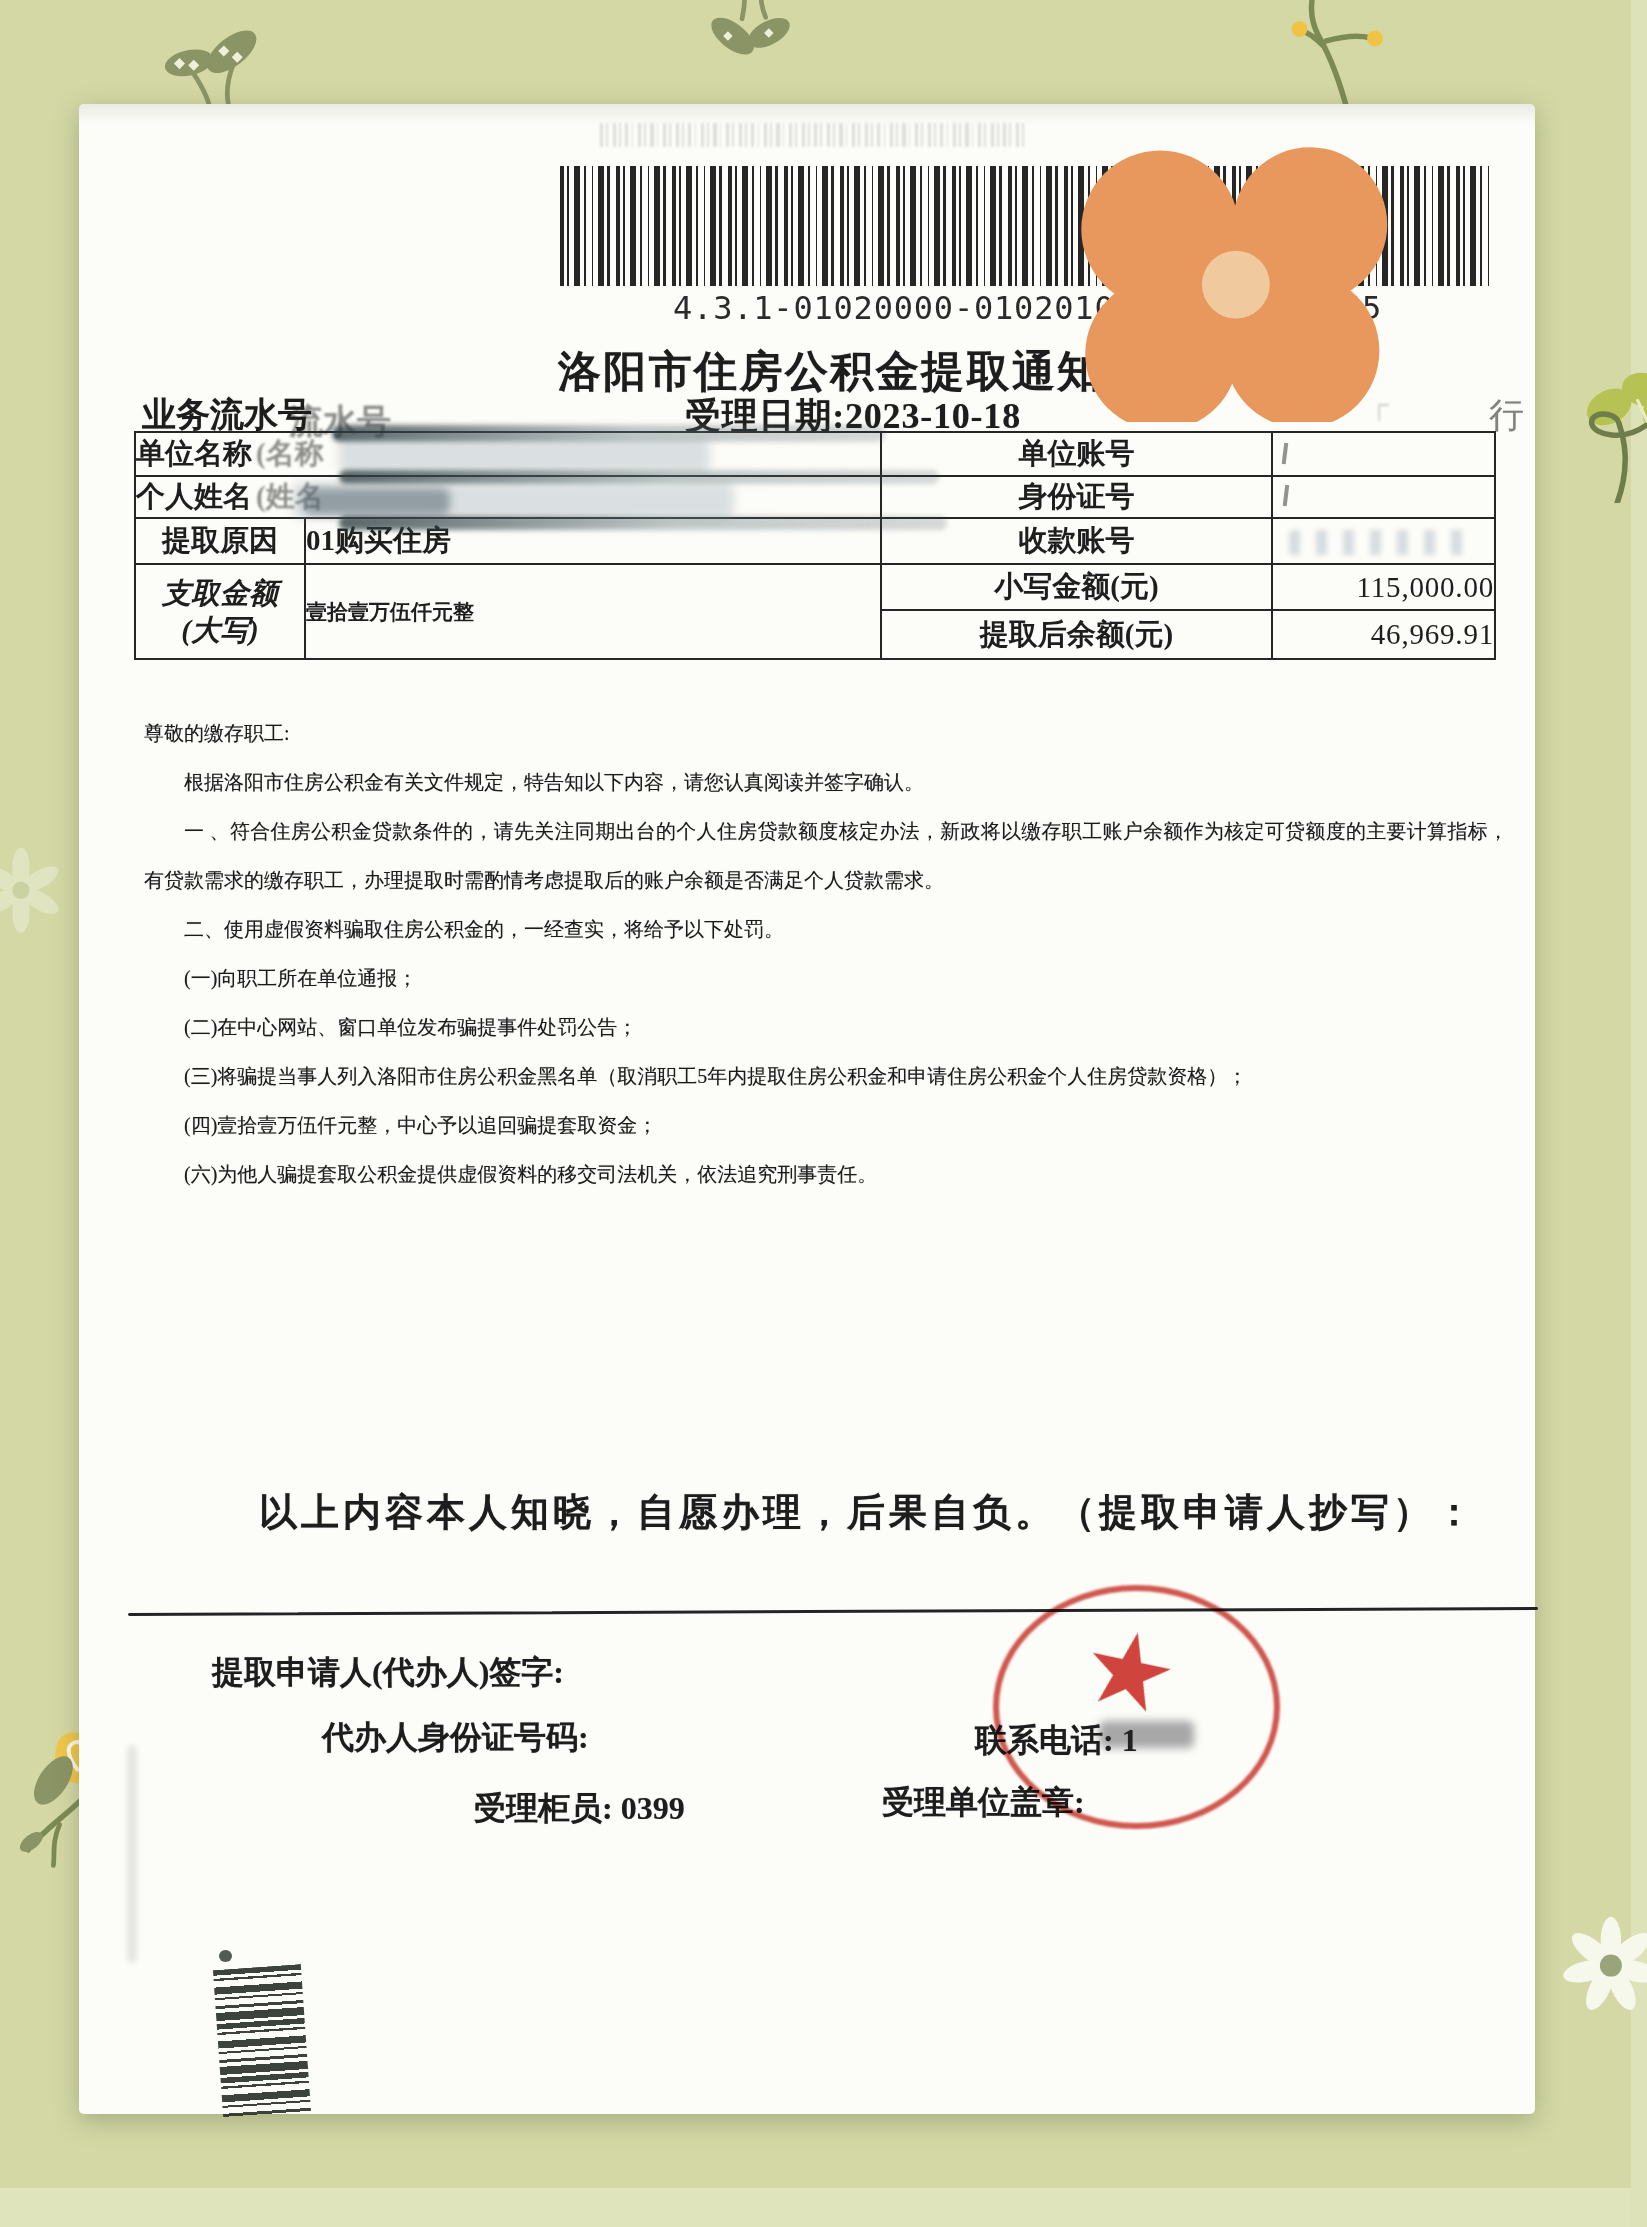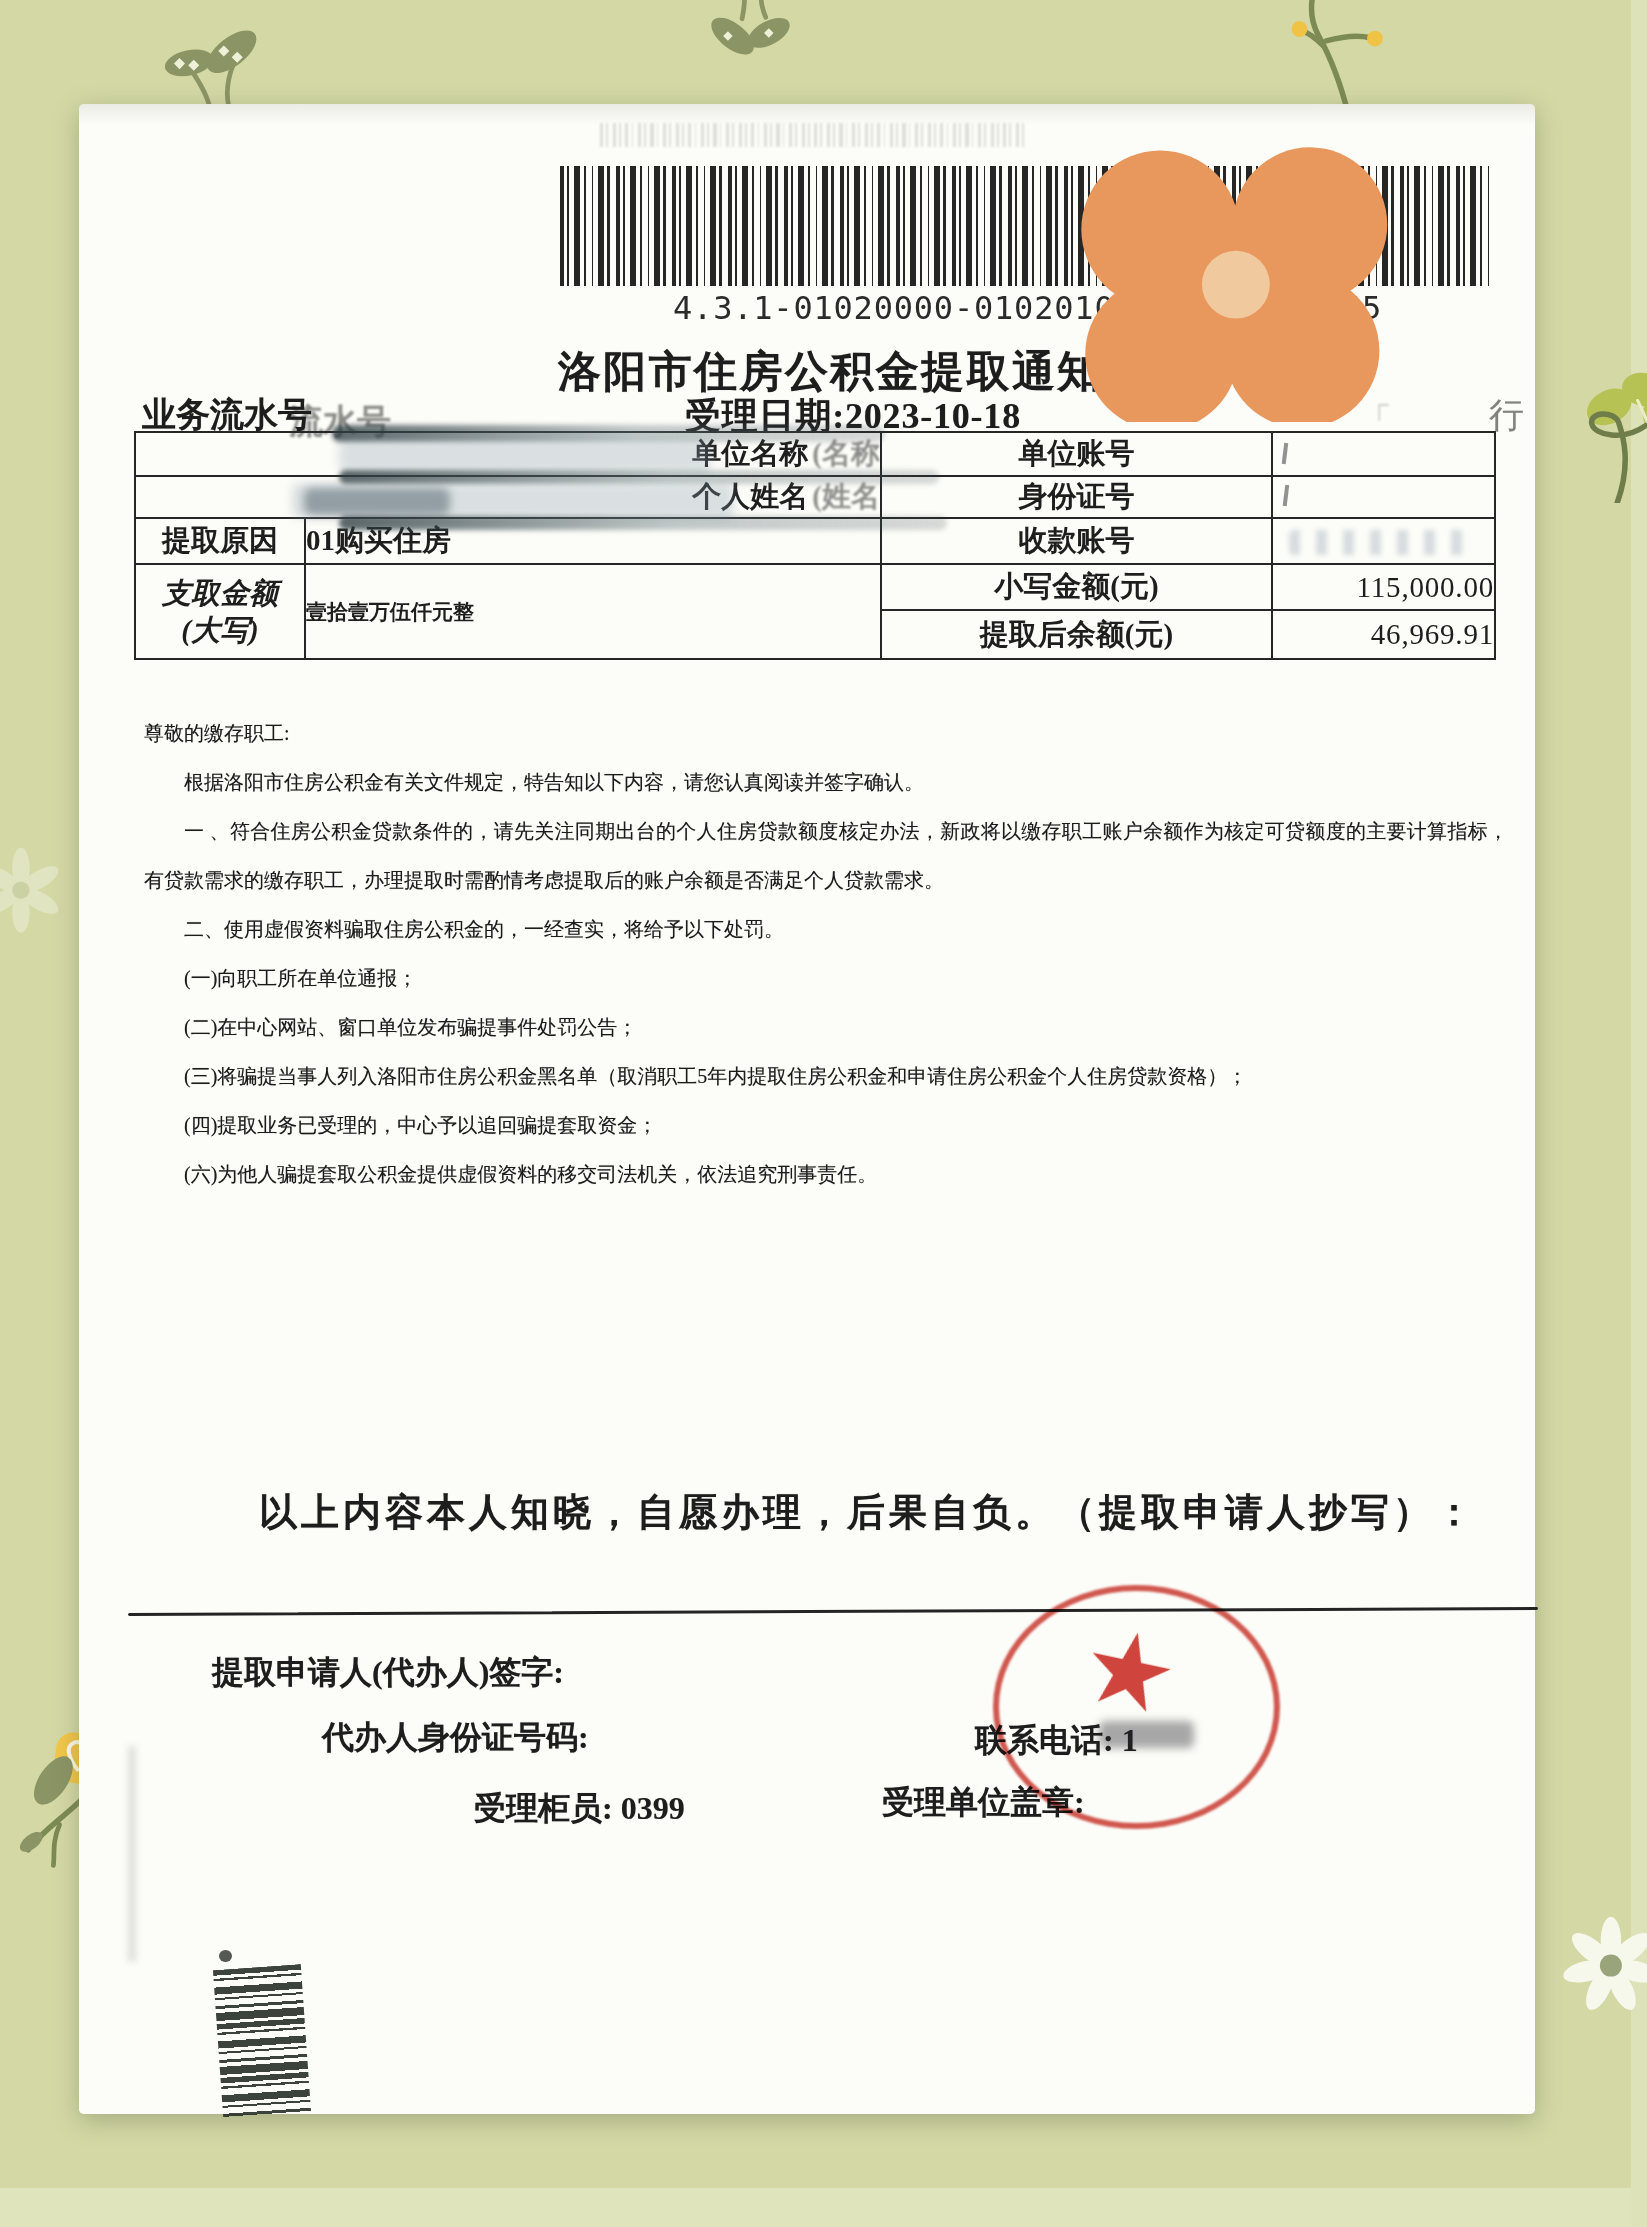--- a/index.html
+++ b/index.html
@@ -35,21 +35,21 @@
   .serial-ghost{left:289px;top:399px;font-size:34px;font-weight:600;opacity:.5;filter:blur(1.2px);z-index:19;}
   .date-line{left:685px;top:392px;font-size:36px;font-weight:700;letter-spacing:0.8px;}
   .bank-hint-pre{left:1359px;top:398px;font-size:33px;opacity:.28;filter:blur(0.8px);}
   .bank-hint{left:1489px;top:392px;font-size:35px;opacity:.55;filter:blur(0.4px);}
   
   table.grid{position:absolute;left:134px;top:431px;width:1359px;z-index:22;border-collapse:collapse;
     table-layout:fixed;font-family:"Liberation Serif","DejaVu Serif",serif;}
   table.grid td{border:2.4px solid #262626;padding:0;vertical-align:middle;overflow:hidden;}
   .r1{height:44px;} .r2{height:33px;} .r3{height:46px;} .r4{height:46px;} .r5{height:49px;}
   td.lab{font-size:29px;font-weight:600;text-align:center;}
-  td.lab-left{font-size:29px;font-weight:600;text-align:right;padding-left:11px;}
+  td.lab-left{font-size:29px;font-weight:600;text-align:left;padding-left:11px;}
   td.val-left{font-size:29px;font-weight:600;text-align:left;padding-left:8px;}
   td.val-right{font-size:29px;font-weight:500;text-align:right;padding-right:22px;
     font-family:"Liberation Serif",serif;letter-spacing:0.8px;}
   td.big-val{font-size:21px;font-weight:600;text-align:left;padding-left:12.6px;}
   .two-line{line-height:1.25;display:inline-block;text-align:center;font-style:italic;}
   .ghost{display:inline-block;margin-left:-3.2px;opacity:.5;filter:blur(1.2px);font-weight:600;}
   .tick{position:absolute;width:4px;height:20.5px;background:#3a3a3a;opacity:.55;transform:rotate(7deg);}
   
   .smudge{z-index:28;border-radius:8px;}
   .s-dark{background:linear-gradient(90deg,rgba(45,60,65,.78),rgba(95,115,120,.38) 55%,rgba(45,60,65,.18));filter:blur(2.4px);}
@@ -275,21 +275,21 @@
 
   <div class="abs body-text">
     <p class="salutation">尊敬的缴存职工:</p>
     <div>
         <p class="body-p">根据洛阳市住房公积金有关文件规定，特告知以下内容，请您认真阅读并签字确认。</p>
         <p class="body-p">一 、符合住房公积金贷款条件的，请先关注同期出台的个人住房贷款额度核定办法，新政将以缴存职工账户余额作为核定可贷额度的主要计算指标，有贷款需求的缴存职工，办理提取时需酌情考虑提取后的账户余额是否满足个人贷款需求。</p>
         <p class="body-p">二、使用虚假资料骗取住房公积金的，一经查实，将给予以下处罚。</p>
         <p class="body-p">(一)向职工所在单位通报；</p>
         <p class="body-p">(二)在中心网站、窗口单位发布骗提事件处罚公告；</p>
         <p class="body-p">(三)将骗提当事人列入洛阳市住房公积金黑名单（取消职工5年内提取住房公积金和申请住房公积金个人住房贷款资格）；</p>
-        <p class="body-p">(四)提取业务已受理的，中心予以追回骗提套取资金；</p>
+        <p class="body-p">(四)壹拾壹万伍仟元整，中心予以追回骗提套取资金；</p>
         <p class="body-p">(六)为他人骗提套取公积金提供虚假资料的移交司法机关，依法追究刑事责任。</p>
       </div>
   </div>
 
   <div class="abs ink notice">以上内容本人知晓，自愿办理，后果自负。（提取申请人抄写）：</div>
 
   <div class="abs divider"></div>
   <div class="abs margin-squiggle"></div>
 
   <div class="abs ink sig sig-sign">提取申请人(代办人)签字:</div>

